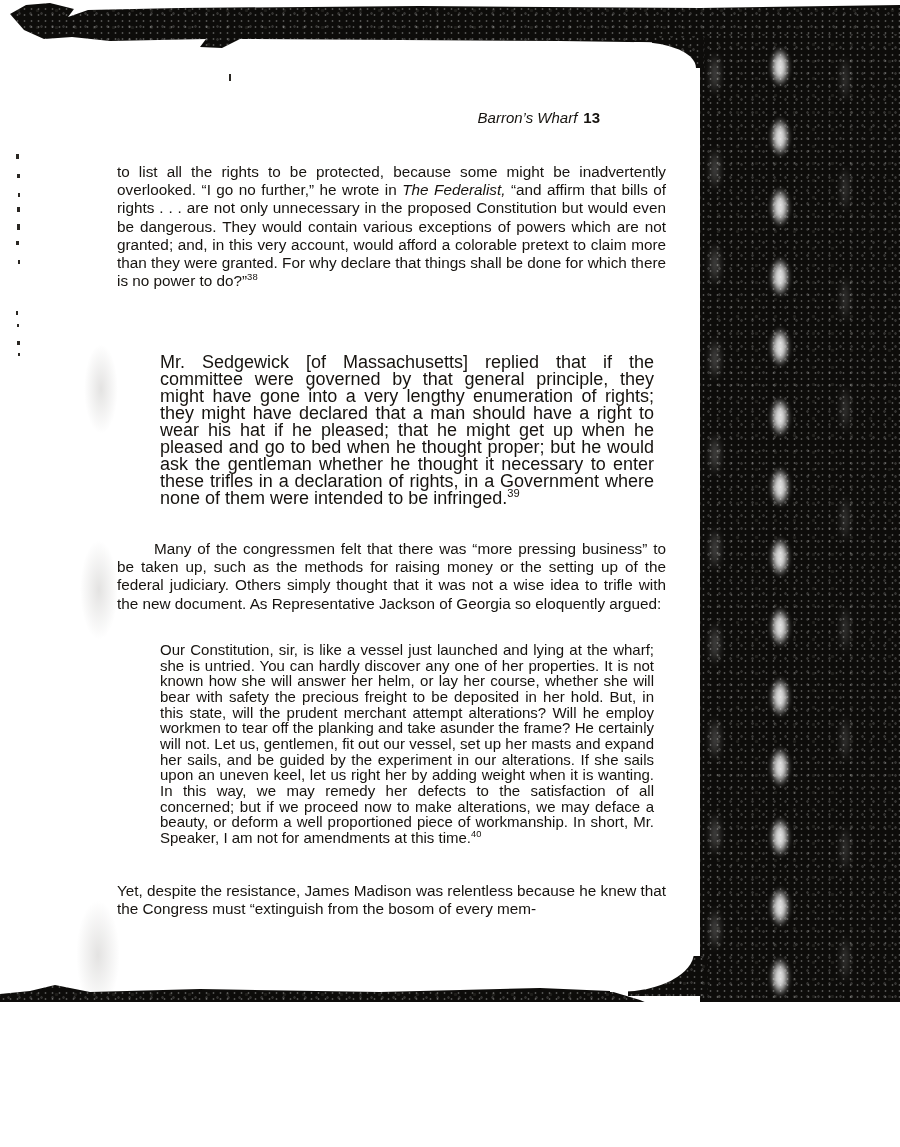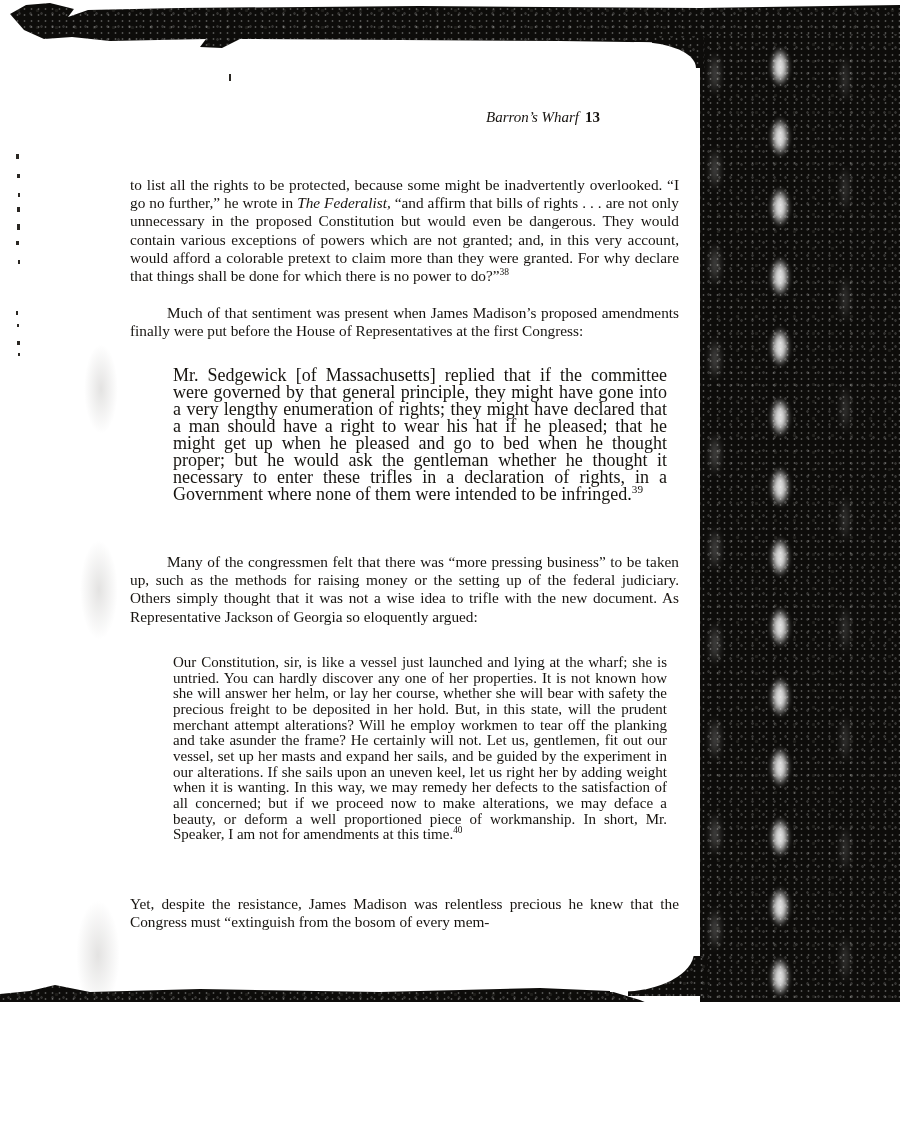--- a/index.html
+++ b/index.html
@@ -1,19 +1,19 @@
 <!DOCTYPE html>
 <html><head>
 <meta charset="utf-8">
 <style>
   html,body{margin:0;padding:0;background:#fff;}
   .scan{
     position:relative;width:900px;height:1002px;overflow:hidden;
     background:#ffffff;
-    font-family:Liberation Serif, serif;
+    font-family:Liberation Sans, sans-serif;
     color:#16130f;
   }
   
   .noise{
     background-color:#0d0c0a;
     background-image:
       radial-gradient(rgba(255,255,255,.28) .7px, transparent 1.3px),
       radial-gradient(rgba(255,255,255,.16) .9px, transparent 1.5px),
       radial-gradient(rgba(170,165,155,.12) 1.3px, transparent 2.1px);
     background-size:7px 6px,11px 13px,19px 17px;
@@ -60,21 +60,21 @@
   .corner-tr{position:absolute;left:634px;top:42px;width:62px;height:26px;
     background:#fff;border-top-right-radius:58px 26px;}
   .wedge-br{position:absolute;left:628px;top:956px;width:80px;height:40px;}
   .corner-br{position:absolute;left:610px;top:950px;width:84px;height:42px;
     background:#fff;border-bottom-right-radius:76px 40px;}
   
   .speck{position:absolute;background:#2a2722;}
   .blotch{position:absolute;border-radius:50%;
     background:radial-gradient(rgba(60,55,48,.14),rgba(60,55,48,0) 70%);}
   
-  .txt{position:absolute;margin:16px;text-align:justify;
+  .txt{position:absolute;margin:3px;text-align:justify;
     font-size:15.3px;line-height:18.2px;}
   .running-header{position:absolute;top:109px;left:114px;width:486px;
     text-align:right;font-size:15px;line-height:17px;}
   .rh-title{font-style:italic;}
   .rh-num{font-weight:bold;margin-left:6px;}
   .col-main{left:114px;width:549px;}
   .ind{text-indent:37px;}
   .quote{left:157px;width:494px;}
   .q1{font-size:18px;line-height:17px;}
   .q2{font-size:15px;line-height:15.65px;}
@@ -115,23 +115,22 @@
   <div class="blotch" style="left:84px;top:344px;width:34px;height:90px"></div>
   <div class="blotch" style="left:80px;top:540px;width:38px;height:100px"></div>
   <div class="blotch" style="left:76px;top:900px;width:44px;height:110px"></div>
 
   <div class="running-header">
     <span class="rh-title">Barron’s Wharf</span><span class="rh-num">13</span>
   </div>
 
   <p class="txt col-main" style="top:160px"><span>to list all the rights to be protected, because some might be inadvertently overlooked. “I go no further,” he wrote in </span><em>The Federalist,</em><span> “and affirm that bills of rights . . . are not only unnecessary in the proposed Constitution but would even be dangerous. They would contain various exceptions of powers which are not granted; and, in this very account, would afford a colorable pretext to claim more than they were granted. For why declare that things shall be done for which there is no power to do?”</span><sup>38</sup></p>
 
-  <p class="txt col-main ind" style="top:288px">Much of that sentiment was present when James Madison’s proposed amendments finally were put before the House of Representatives at the first Congress:</p>
 
   <p class="txt quote q1" style="top:351px"><span>Mr. Sedgewick [of Massachusetts] replied that if the committee were governed by that general principle, they might have gone into a very lengthy enumeration of rights; they might have declared that a man should have a right to wear his hat if he pleased; that he might get up when he pleased and go to bed when he thought proper; but he would ask the gentleman whether he thought it necessary to enter these trifles in a declaration of rights, in a Government where none of them were intended to be infringed.</span><sup>39</sup></p>
 
   <p class="txt col-main ind" style="top:537px">Many of the congressmen felt that there was “more pressing business” to be taken up, such as the methods for raising money or the setting up of the federal judiciary. Others simply thought that it was not a wise idea to trifle with the new document. As Representative Jackson of Georgia so eloquently argued:</p>
 
   <p class="txt quote q2" style="top:639px"><span>Our Constitution, sir, is like a vessel just launched and lying at the wharf; she is untried. You can hardly discover any one of her properties. It is not known how she will answer her helm, or lay her course, whether she will bear with safety the precious freight to be deposited in her hold. But, in this state, will the prudent merchant attempt alterations? Will he employ workmen to tear off the planking and take asunder the frame? He certainly will not. Let us, gentlemen, fit out our vessel, set up her masts and expand her sails, and be guided by the experiment in our alterations. If she sails upon an uneven keel, let us right her by adding weight when it is wanting. In this way, we may remedy her defects to the satisfaction of all concerned; but if we proceed now to make alterations, we may deface a beauty, or deform a well proportioned piece of workmanship. In short, Mr. Speaker, I am not for amendments at this time.</span><sup>40</sup></p>
 
-  <p class="txt col-main" style="top:879px">Yet, despite the resistance, James Madison was relentless precious he knew that the Congress must “extinguish from the bosom of every mem-</p>
+  <p class="txt col-main" style="top:879px">Yet, despite the resistance, James Madison was relentless because he knew that the Congress must “extinguish from the bosom of every mem-</p>
 
 </div>
 
 </body></html>

